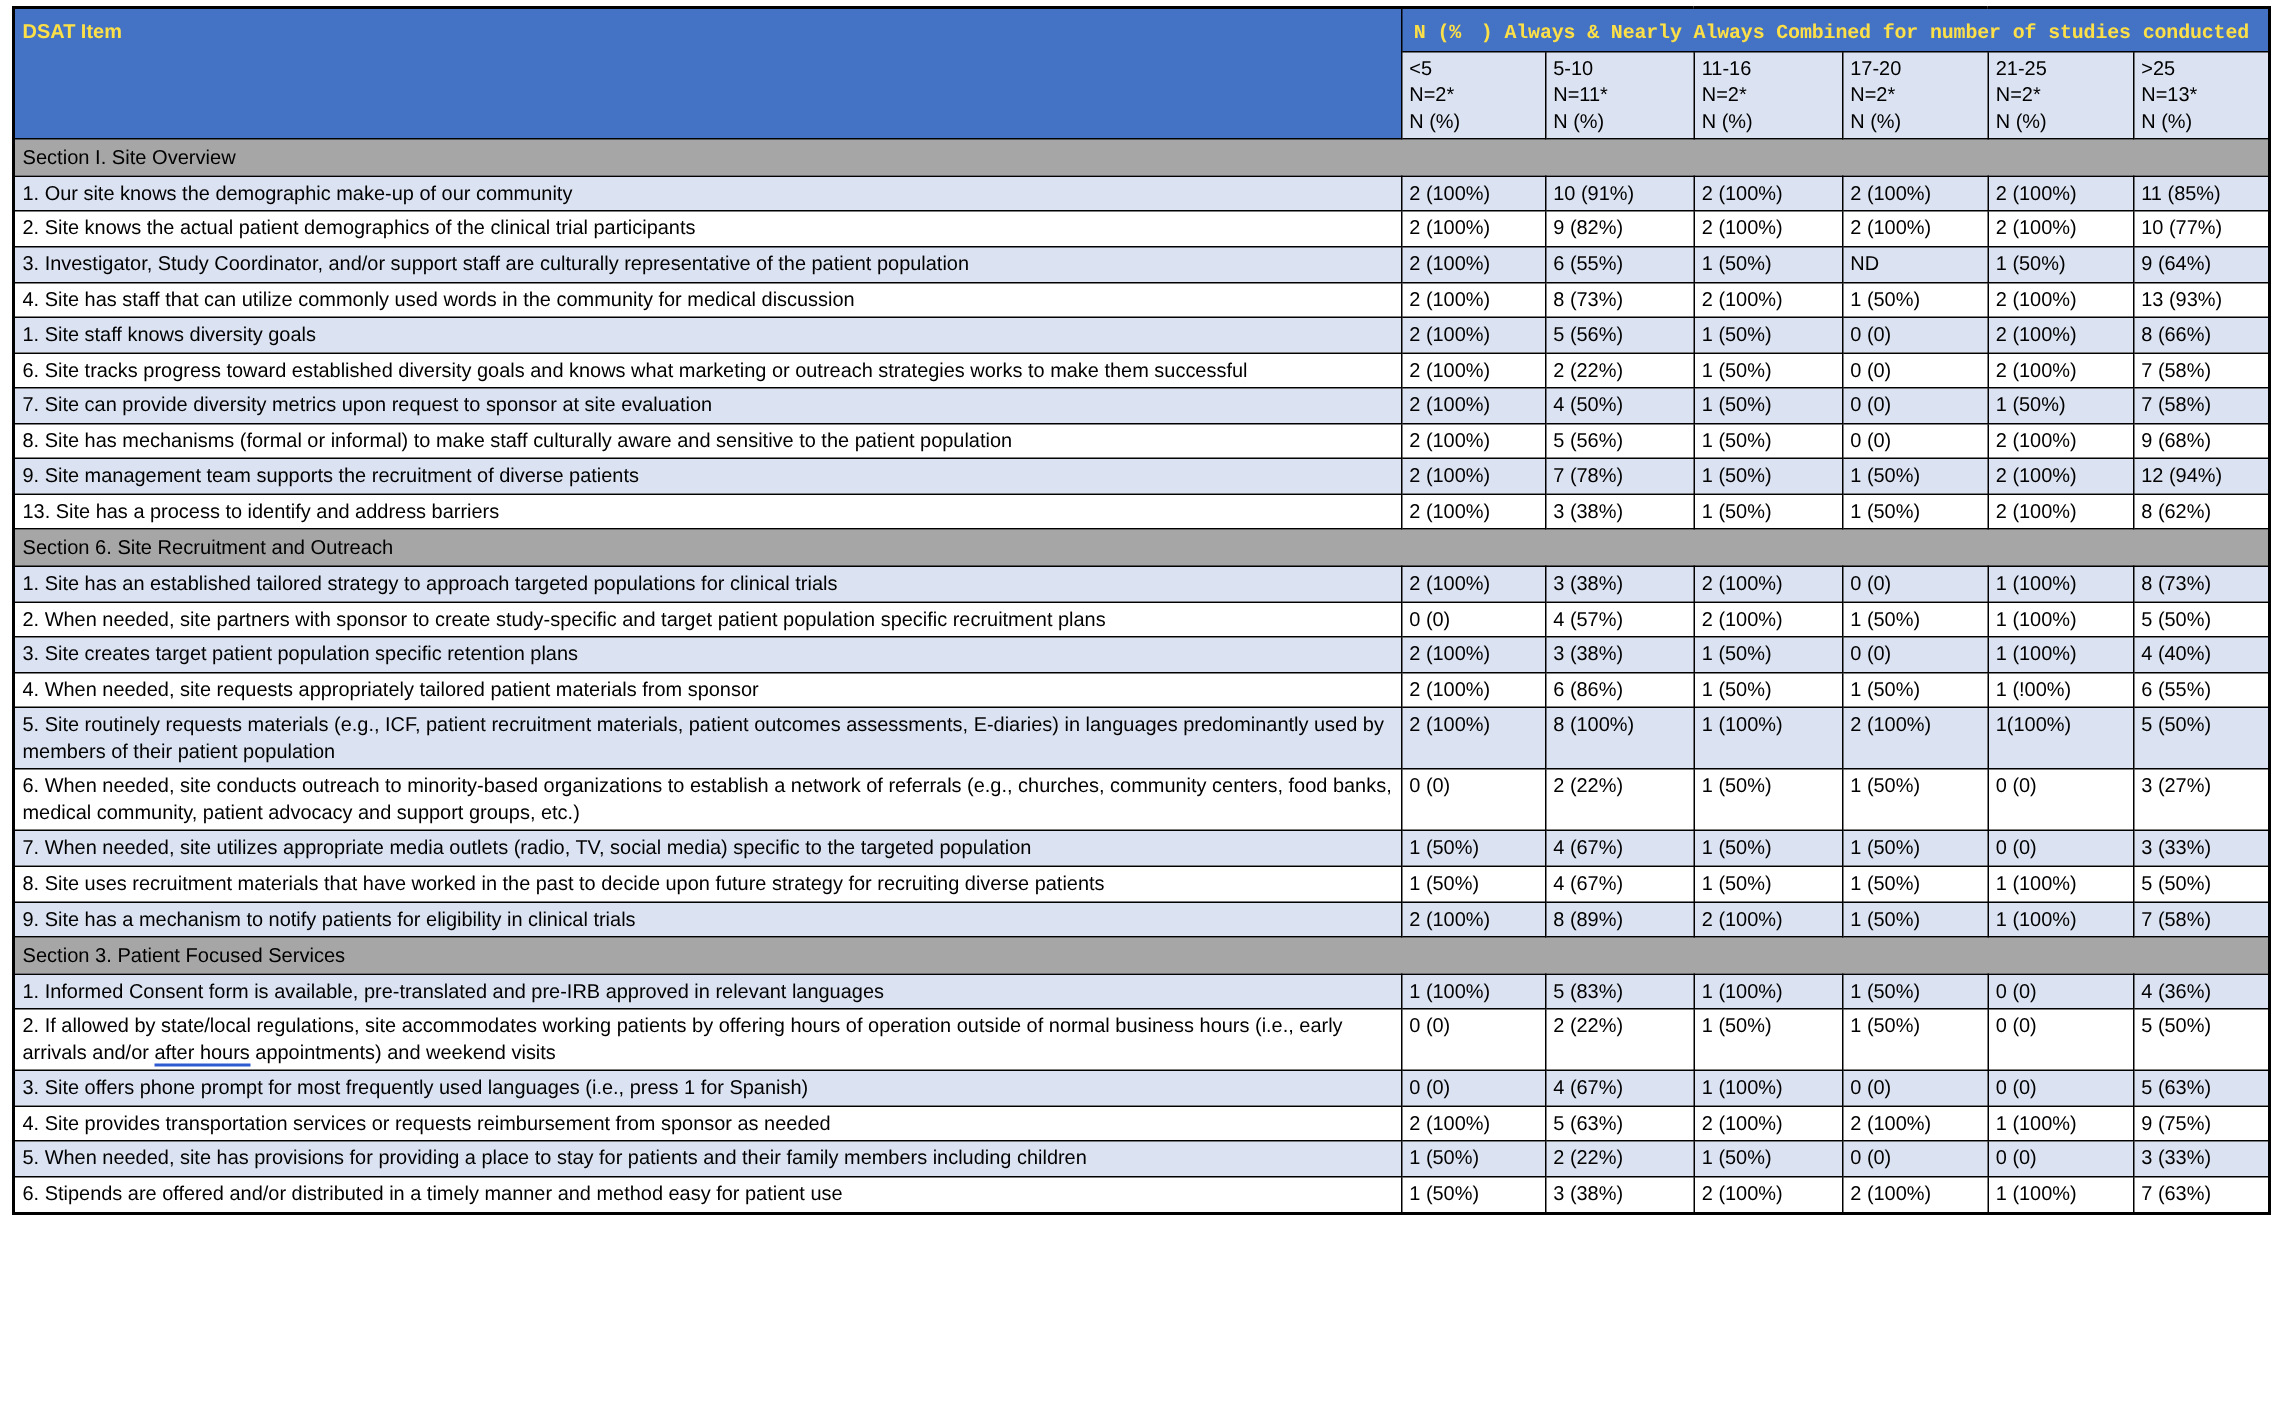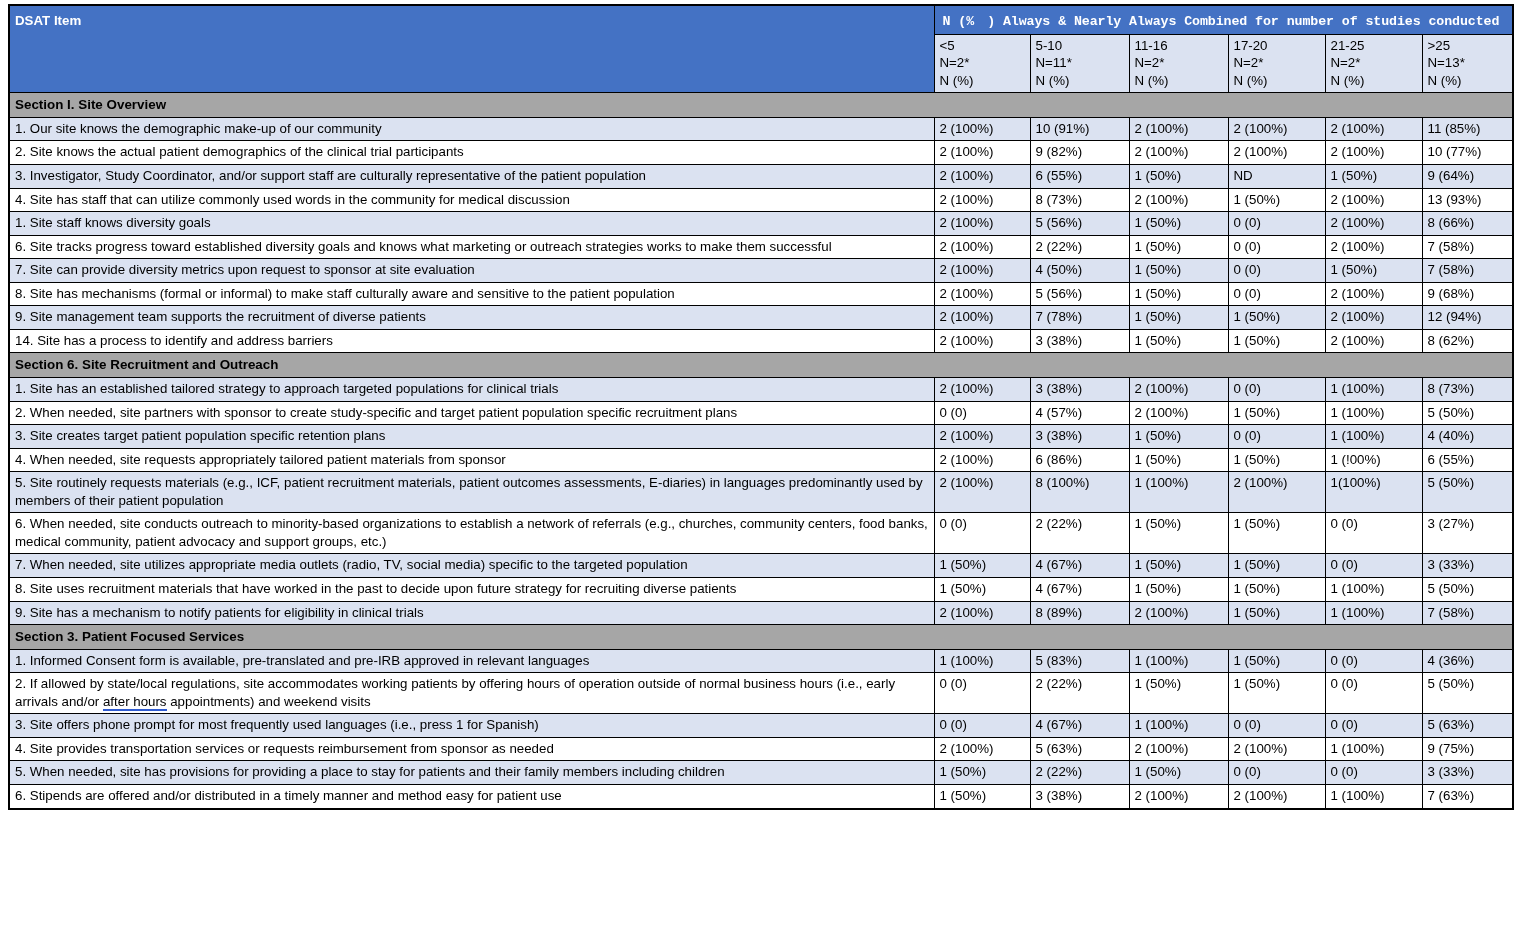--- a/index.html
+++ b/index.html
@@ -28,21 +28,21 @@
     border: 1.6px solid #000;
     padding: 2px 5px 3px 5px;
     vertical-align: top;
     text-align: left;
     font-size: 13.3px;
     line-height: 1.32;
   }
   
   .hdr-blue {
     background: #4472c4;
-    color: #ffffff;
+    color: #fde047;
     font-weight: bold;
     font-size: 14.5px;
     vertical-align: top;
   }
   .hdr-blue.item-head {
     padding-top: 6px;
   }
   .hdr-blue.span-head {
     padding-top: 7px;
     padding-left: 8px;
@@ -54,21 +54,21 @@
     font-weight: normal;
     font-size: 13px;
     line-height: 1.45;
     padding-top: 5px;
     padding-bottom: 5px;
   }
   .subhdr span { display: block; white-space: nowrap; }
   
   tr.section-row td {
     background: #a6a6a6;
-    font-weight: bold;
+    font-weight: normal;
     font-size: 13.4px;
     padding-top: 3px;
     padding-bottom: 3px;
   }
   
   tr.shade td { background: #dbe2f1; }
   tr.plain td { background: #ffffff; }
   td.item {
     font-weight: normal;
     padding-right: 9px;
@@ -226,21 +226,21 @@
         <tr class="shade">
           <td class="item">9. Site management team supports the recruitment of diverse patients</td>
           <td class="val">2 (100%)</td>
           <td class="val">7 (78%)</td>
           <td class="val">1 (50%)</td>
           <td class="val">1 (50%)</td>
           <td class="val">2 (100%)</td>
           <td class="val">12 (94%)</td>
         </tr>
         <tr class="plain">
-          <td class="item">14. Site has a process to identify and address barriers</td>
+          <td class="item">13. Site has a process to identify and address barriers</td>
           <td class="val">2 (100%)</td>
           <td class="val">3 (38%)</td>
           <td class="val">1 (50%)</td>
           <td class="val">1 (50%)</td>
           <td class="val">2 (100%)</td>
           <td class="val">8 (62%)</td>
         </tr>
         <tr class="section-row">
           <td colspan="7">Section 6. Site Recruitment and Outreach</td>
         </tr>

